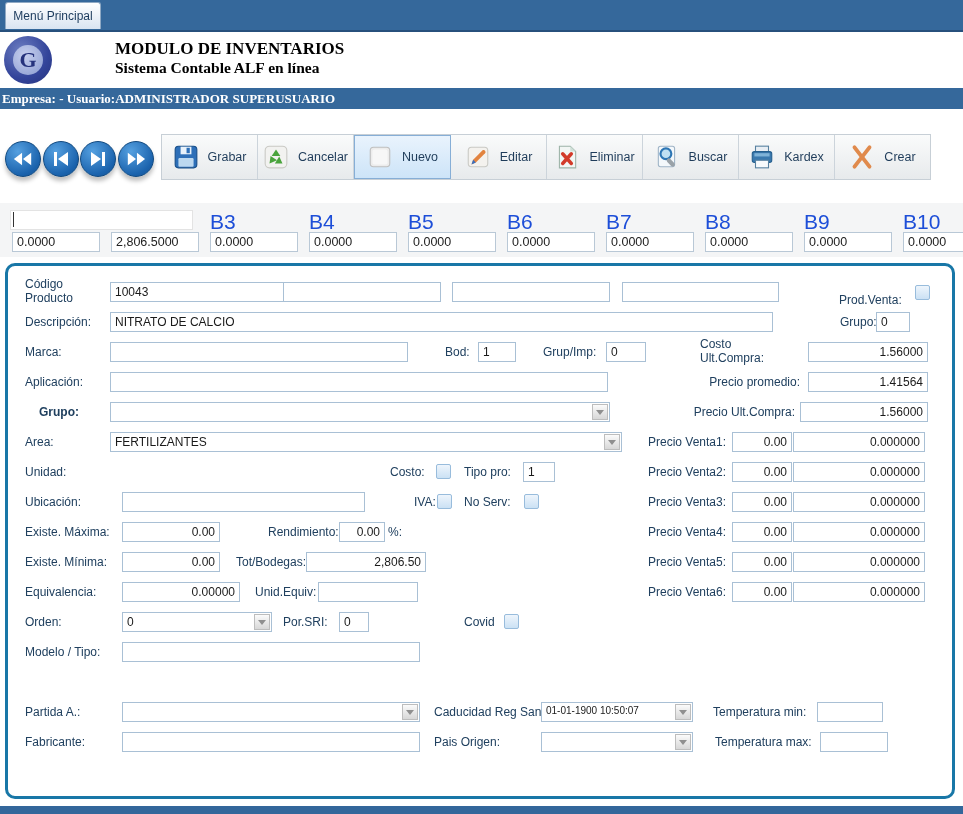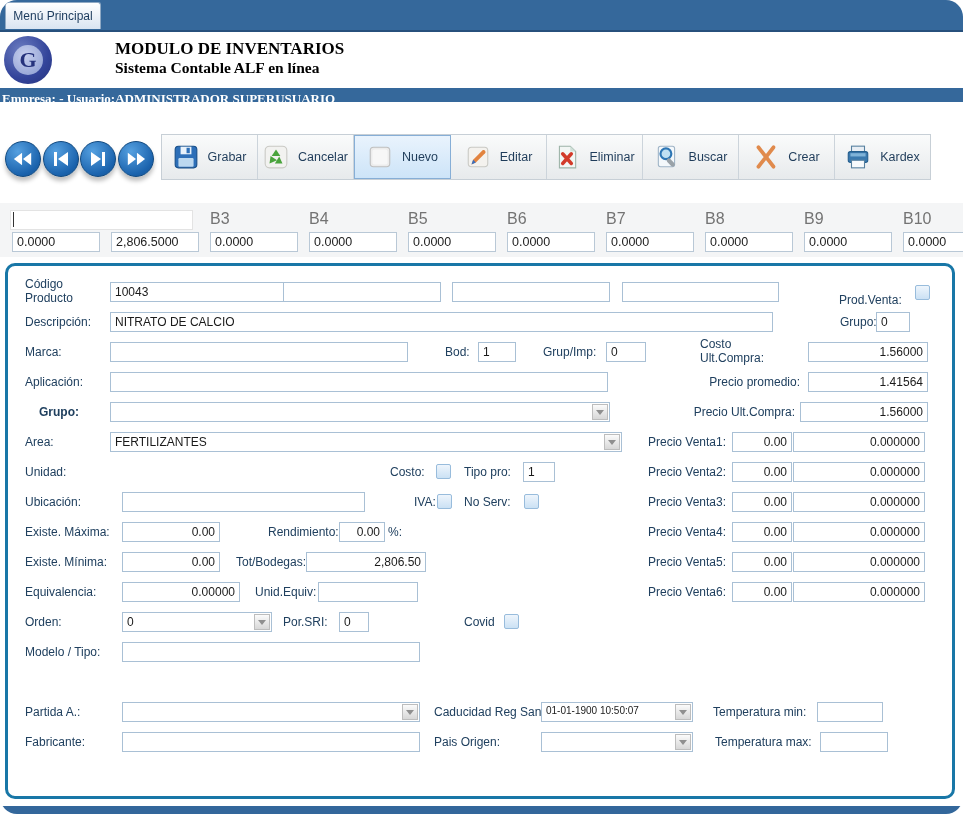--- a/index.html
+++ b/index.html
@@ -1,17 +1,17 @@
 <!DOCTYPE html>
 <html><head>
 <meta charset="utf-8">
 <style>
   html,body{margin:0;padding:0;}
   #page{position:relative;width:963px;height:814px;background:#ffffff;overflow:hidden;
-        font-family:"Liberation Sans",sans-serif;border-radius:17px;}
+        font-family:"Liberation Sans",sans-serif;}
 
   
   .topstrip{position:absolute;left:0;top:0;width:963px;height:30px;background:#35689b;
             border-bottom:2px solid #27507c;}
   .menu-tab{position:absolute;left:5px;top:2px;width:96px;height:27px;
             background:linear-gradient(#ffffff,#d9e4f1);border:1px solid #8fa9c4;border-bottom:none;
             border-radius:3px 3px 0 0;font-size:12px;color:#1b3a5c;display:flex;align-items:center;
             justify-content:center;box-sizing:border-box;cursor:default;}
 
   
@@ -19,21 +19,21 @@
         background:radial-gradient(circle at 35% 30%,#6b7cc0,#33449a 60%,#26337c);
         display:flex;align-items:center;justify-content:center;}
   .logo .inner{width:30px;height:30px;border-radius:50%;
         background:radial-gradient(circle at 40% 35%,#c6cfee,#8a9bd0);
         display:flex;align-items:center;justify-content:center;
         font-family:"Liberation Serif",serif;font-weight:bold;font-size:22px;color:#26337c;}
   .title{position:absolute;left:115px;top:39px;font-family:"Liberation Serif",serif;
          font-weight:bold;font-size:17px;color:#000;}
   .subtitle{position:absolute;left:115px;top:59px;font-family:"Liberation Serif",serif;
             font-weight:bold;font-size:15.5px;color:#000;}
-  .userbar{position:absolute;left:0;top:88px;width:963px;height:14px;background:#35689b;
+  .userbar{position:absolute;left:0;top:88px;width:963px;height:21px;background:#35689b;
            color:#ffffff;font-family:"Liberation Serif",serif;font-weight:bold;font-size:13px;
            line-height:21px;padding-left:2px;box-sizing:border-box;}
 
   
   .navbtn{position:absolute;top:141px;width:36px;height:36px;border-radius:50%;
           background:radial-gradient(circle at 35% 28%,#55a0e0,#1b63ad 70%,#14518f);
           border:1px solid #11497f;box-sizing:border-box;box-shadow:0 4px 4px rgba(0,0,0,0.25);
           display:flex;align-items:center;justify-content:center;cursor:pointer;}
 
   
@@ -43,21 +43,21 @@
   .tbtn{flex:1;display:flex;align-items:center;justify-content:center;gap:9px;
         border-right:1px solid #ccd4db;cursor:pointer;box-sizing:border-box;}
   .tbtn:last-child{border-right:none;}
   .tbtn .tlabel{font-size:12.5px;color:#1f3c5a;}
   .tbtn.selected{background:linear-gradient(#e9f3fd,#cde4f8);border:1px solid #86aed6;}
 
   
   .bband{position:absolute;left:0;top:203px;width:963px;height:54px;background:#f4f5f6;}
   .bfilter{position:absolute;left:10px;top:210px;width:183px;height:20px;border:1px solid #e3e3e3;
            background:#fff;font-size:12px;padding:0 3px;box-sizing:border-box;}
-  .blabel{position:absolute;top:210px;font-size:16px;color:#737373;}
+  .blabel{position:absolute;top:210px;font-size:21px;color:#1d4ed8;}
   .bcell{position:absolute;top:232px;width:88px;height:20px;border:1px solid #b9c8d6;background:#fff;
          font-size:12.5px;color:#222;padding:0 4px;box-sizing:border-box;font-family:"Liberation Sans",sans-serif;}
 
   
   .panel{position:absolute;left:5px;top:263px;width:950px;height:536px;border:3px solid #1877a7;
          border-radius:10px;background:#fff;box-sizing:border-box;}
   .bottomstrip{position:absolute;left:0;top:806px;width:963px;height:8px;background:#33679b;}
 
   .lbl{position:absolute;font-size:12px;color:#20405f;white-space:pre-line;line-height:14px;}
   .inp{position:absolute;height:20px;border:1px solid #a9c0d5;background:#fff;
@@ -162,33 +162,33 @@
     <div class="tbtn">
       <svg width="26" height="26" viewBox="0 0 24 24">
         <rect x="4" y="2" width="15" height="19" rx="2" fill="#f4f8fb" stroke="#9fb4c6"></rect>
         <circle cx="11" cy="9" r="5" fill="#bfe0f2" stroke="#2d76b4" stroke-width="2"></circle>
         <rect x="13.4" y="12.6" width="4" height="9" rx="2" transform="rotate(-45 15.4 17)" fill="#9aa2a8"></rect>
       </svg>
       <span class="tlabel">Buscar</span>
     </div>
     <div class="tbtn">
       <svg width="26" height="26" viewBox="0 0 24 24">
-        <path d="M5 3 L12 12 L5 21" stroke="#e08a4c" stroke-width="3.4" fill="none" stroke-linecap="round"></path>
-        <path d="M19 3 L12 12 L19 21" stroke="#e08a4c" stroke-width="3.4" fill="none" stroke-linecap="round"></path>
-      </svg>
-      <span class="tlabel">Crear</span>
-    </div>
-    <div class="tbtn">
-      <svg width="26" height="26" viewBox="0 0 24 24">
         <rect x="6" y="2" width="12" height="6" fill="#e8eef4" stroke="#57809f"></rect>
         <rect x="3" y="7" width="18" height="10" rx="2" fill="#3a79ae" stroke="#255f8e"></rect>
         <rect x="5" y="8.5" width="14" height="3" fill="#7fb3d8"></rect>
         <rect x="6" y="15" width="12" height="7" fill="#f7fafc" stroke="#57809f"></rect>
       </svg>
       <span class="tlabel">Kardex</span>
+    </div>
+    <div class="tbtn">
+      <svg width="26" height="26" viewBox="0 0 24 24">
+        <path d="M5 3 L12 12 L5 21" stroke="#e08a4c" stroke-width="3.4" fill="none" stroke-linecap="round"></path>
+        <path d="M19 3 L12 12 L19 21" stroke="#e08a4c" stroke-width="3.4" fill="none" stroke-linecap="round"></path>
+      </svg>
+      <span class="tlabel">Crear</span>
     </div>
   </div>
 
   <div class="bband"></div>
   <input class="bfilter" value="" style="">
   <div class="caret"></div>
 
   <div class="blabel" style="left:210px;">B3</div>
   <div class="blabel" style="left:309px;">B4</div>
   <div class="blabel" style="left:408px;">B5</div>

